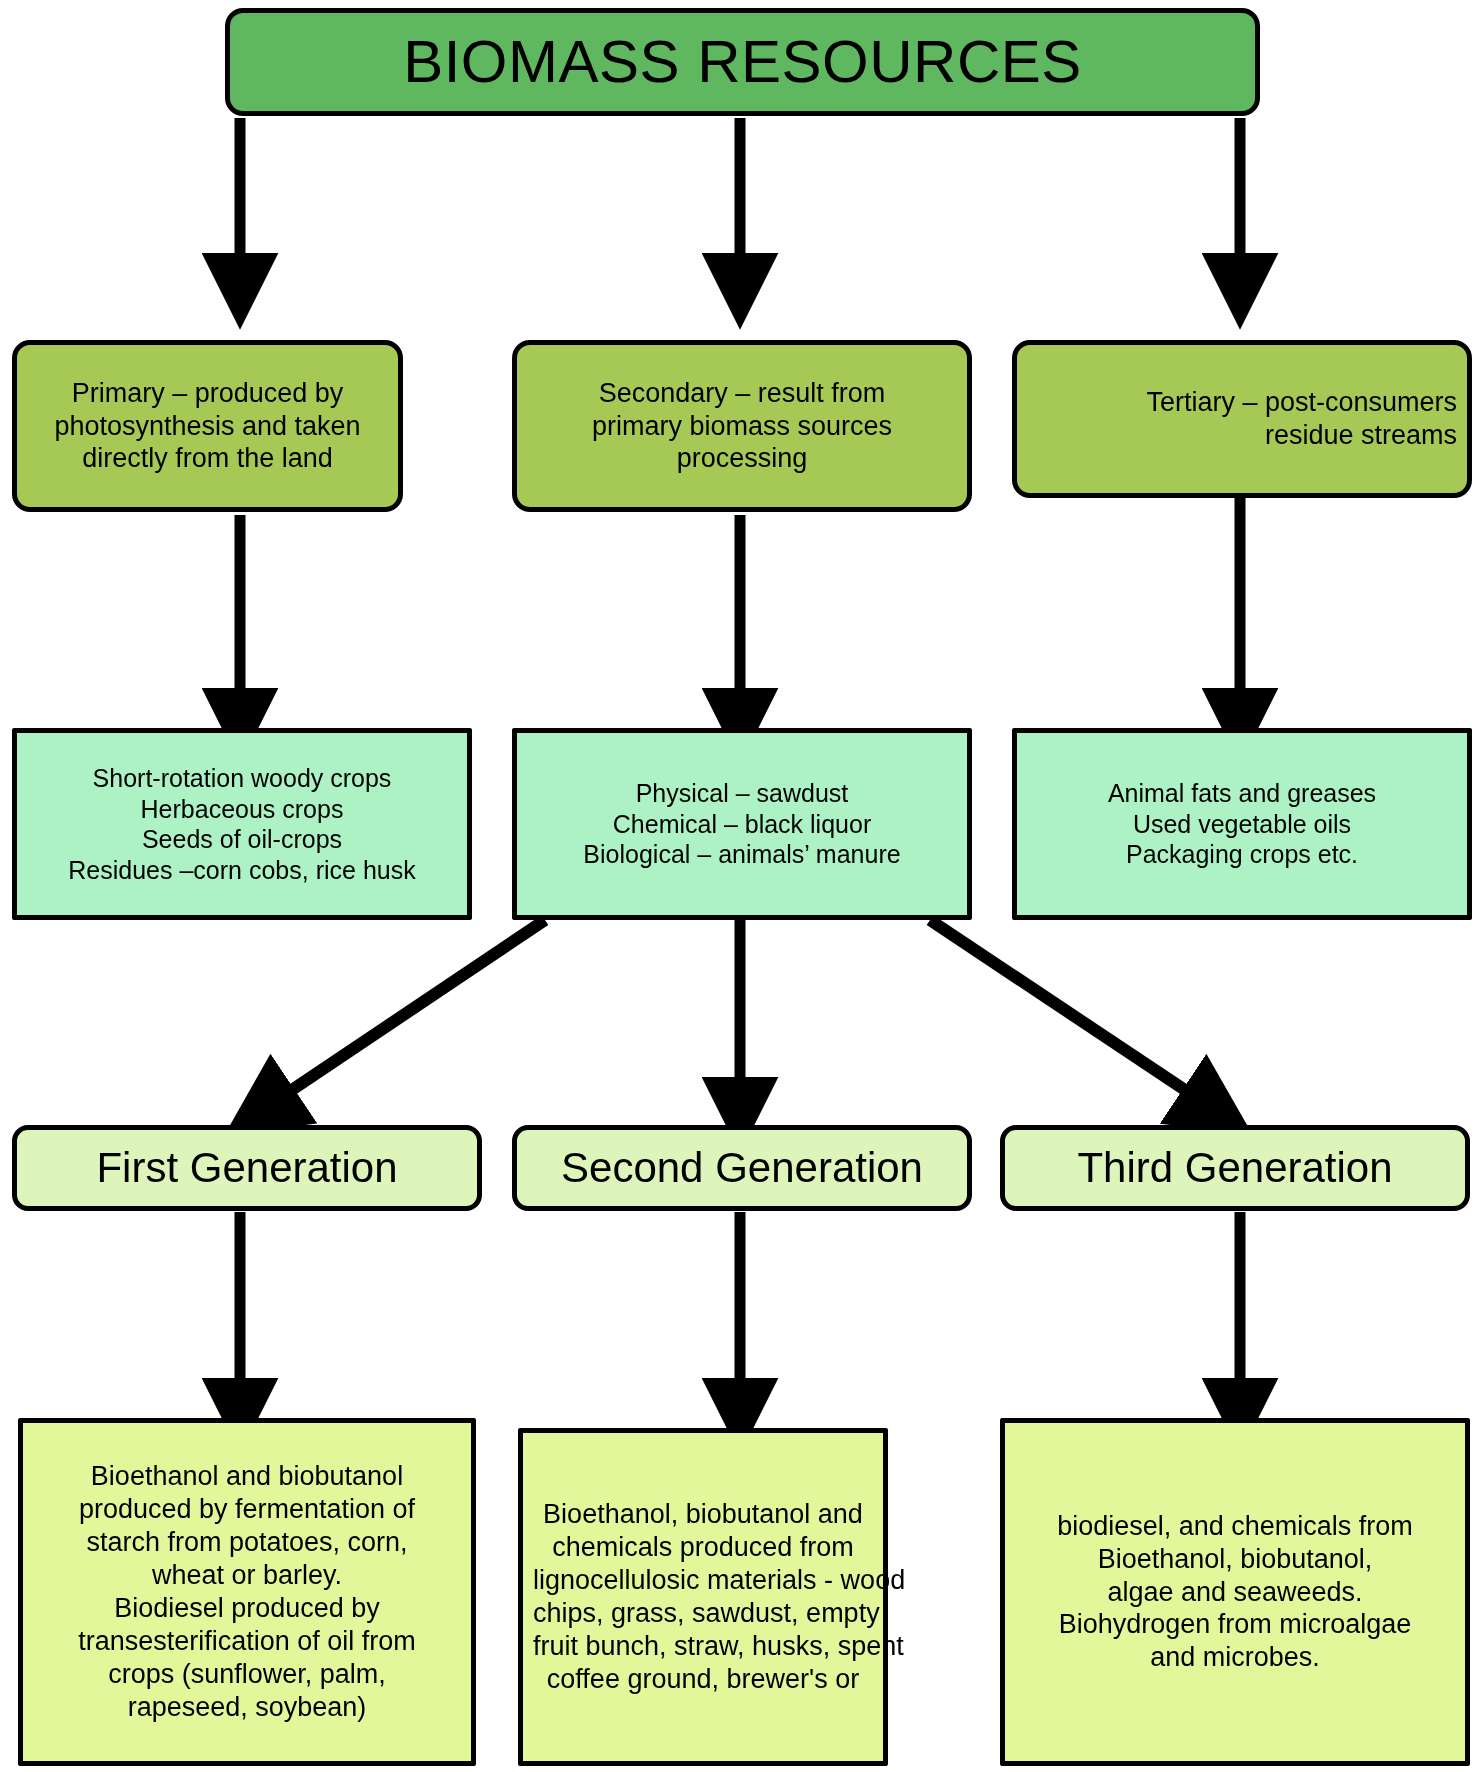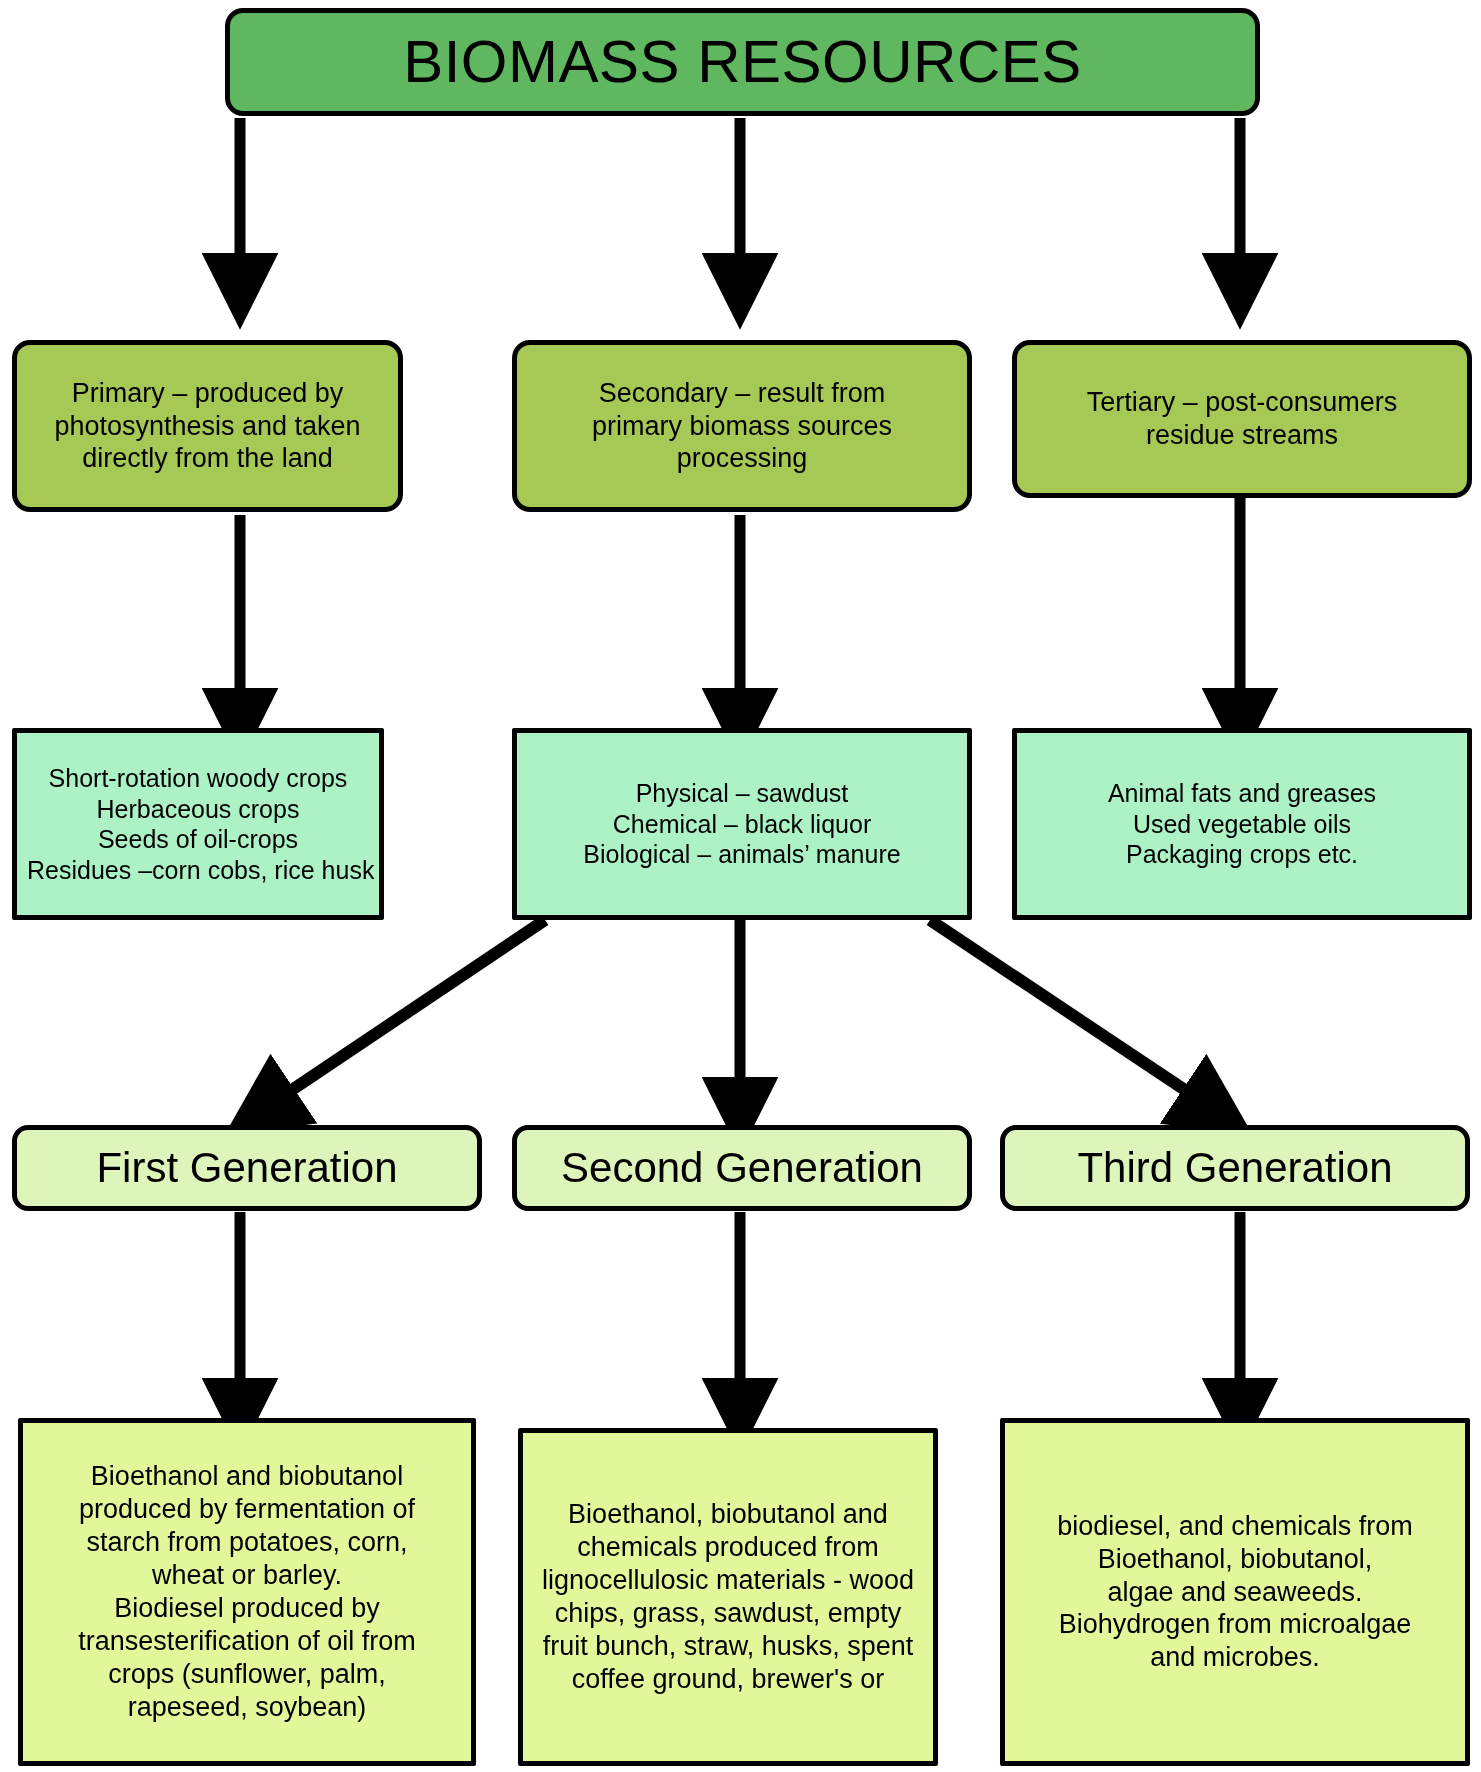--- a/index.html
+++ b/index.html
@@ -131,28 +131,28 @@
   </div>
 
   <div class="node tier-node" style="left:512px; top:340px; width:460px; height:172px;">
     <span class="lines">
       <span>Secondary – result from</span>
       <span>primary biomass sources</span>
       <span>processing</span>
     </span>
   </div>
 
-  <div class="node tier-node" style="left:1012px; top:340px; width:460px; height:158px;">
+  <div class="node tier-node" style="left:1012px; top:340px; width:460px; height:158px;text-align:right;">
     <span class="lines">
       <span>Tertiary – post-consumers</span>
       <span>residue streams</span>
     </span>
   </div>
 
-  <div class="node source-node" style="left:12px; top:728px; width:372px; height:192px;">
+  <div class="node source-node" style="left:12px; top:728px; width:460px; height:192px;">
     <span class="lines">
       <span>Short-rotation woody crops</span>
       <span>Herbaceous crops</span>
       <span>Seeds of oil-crops</span>
       <span>Residues –corn cobs, rice husk</span>
     </span>
   </div>
 
   <div class="node source-node" style="left:512px; top:728px; width:460px; height:192px;">
     <span class="lines">
@@ -188,21 +188,21 @@
       <span>produced by fermentation of</span>
       <span>starch from potatoes, corn,</span>
       <span>wheat or barley.</span>
       <span>Biodiesel produced by</span>
       <span>transesterification of oil from</span>
       <span>crops (sunflower, palm,</span>
       <span>rapeseed, soybean)</span>
     </span>
   </div>
 
-  <div class="node product-node" style="left:518px; top:1428px; width:420px; height:338px;">
+  <div class="node product-node" style="left:518px; top:1428px; width:370px; height:338px;">
     <span class="lines">
       <span>Bioethanol, biobutanol and</span>
       <span>chemicals produced from</span>
       <span>lignocellulosic materials - wood</span>
       <span>chips, grass, sawdust, empty</span>
       <span>fruit bunch, straw, husks, spent</span>
       <span>coffee ground, brewer's or</span>
     </span>
   </div>
 

